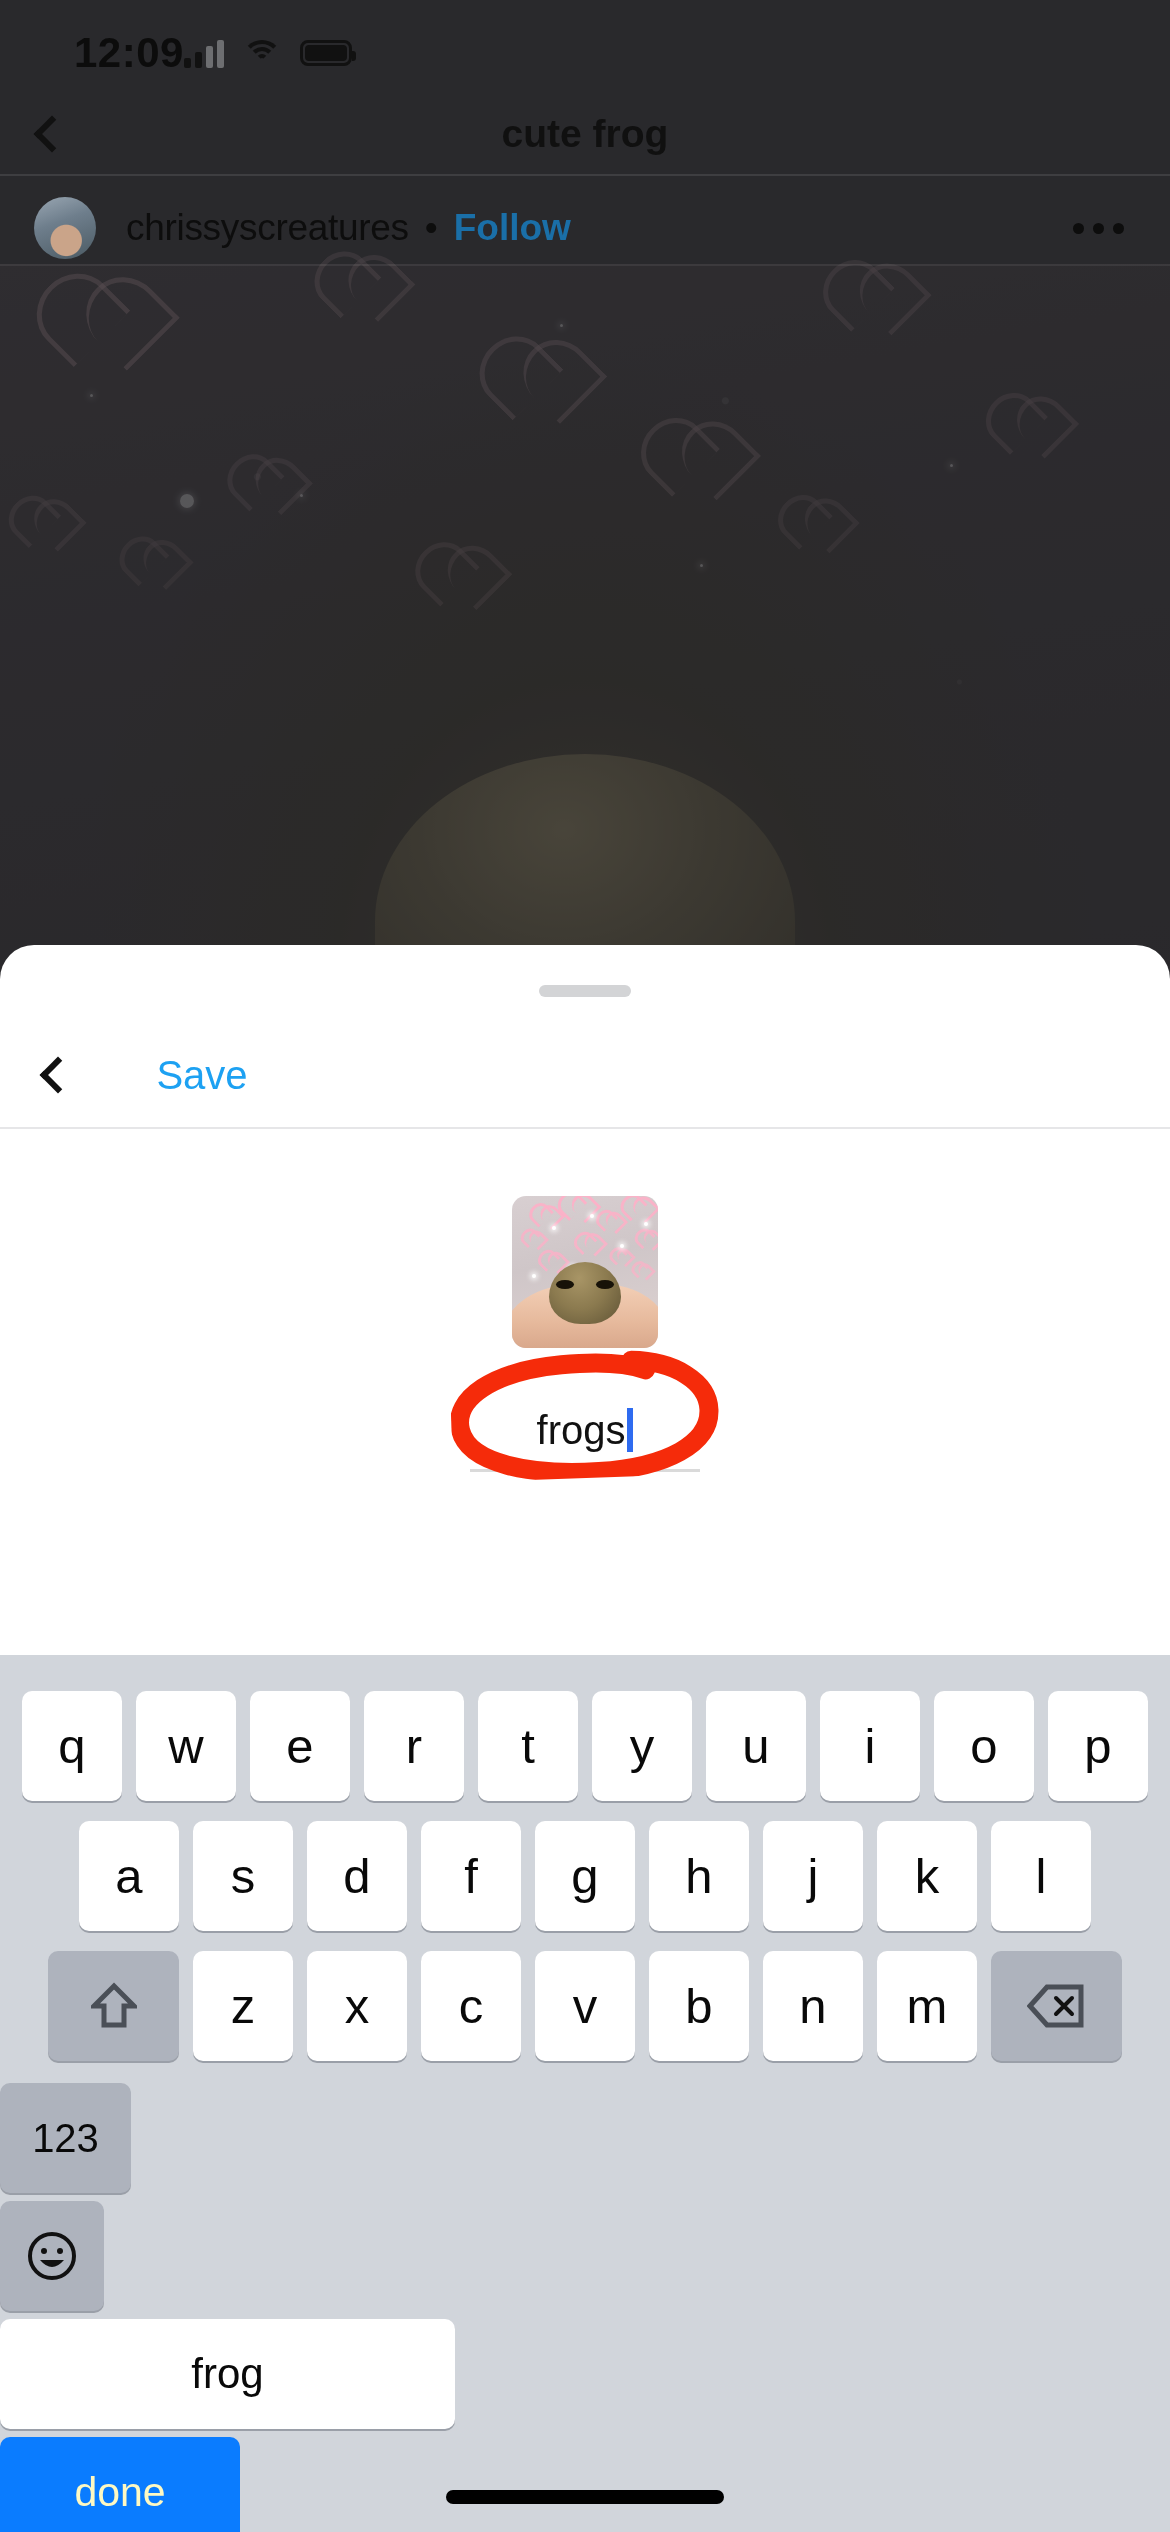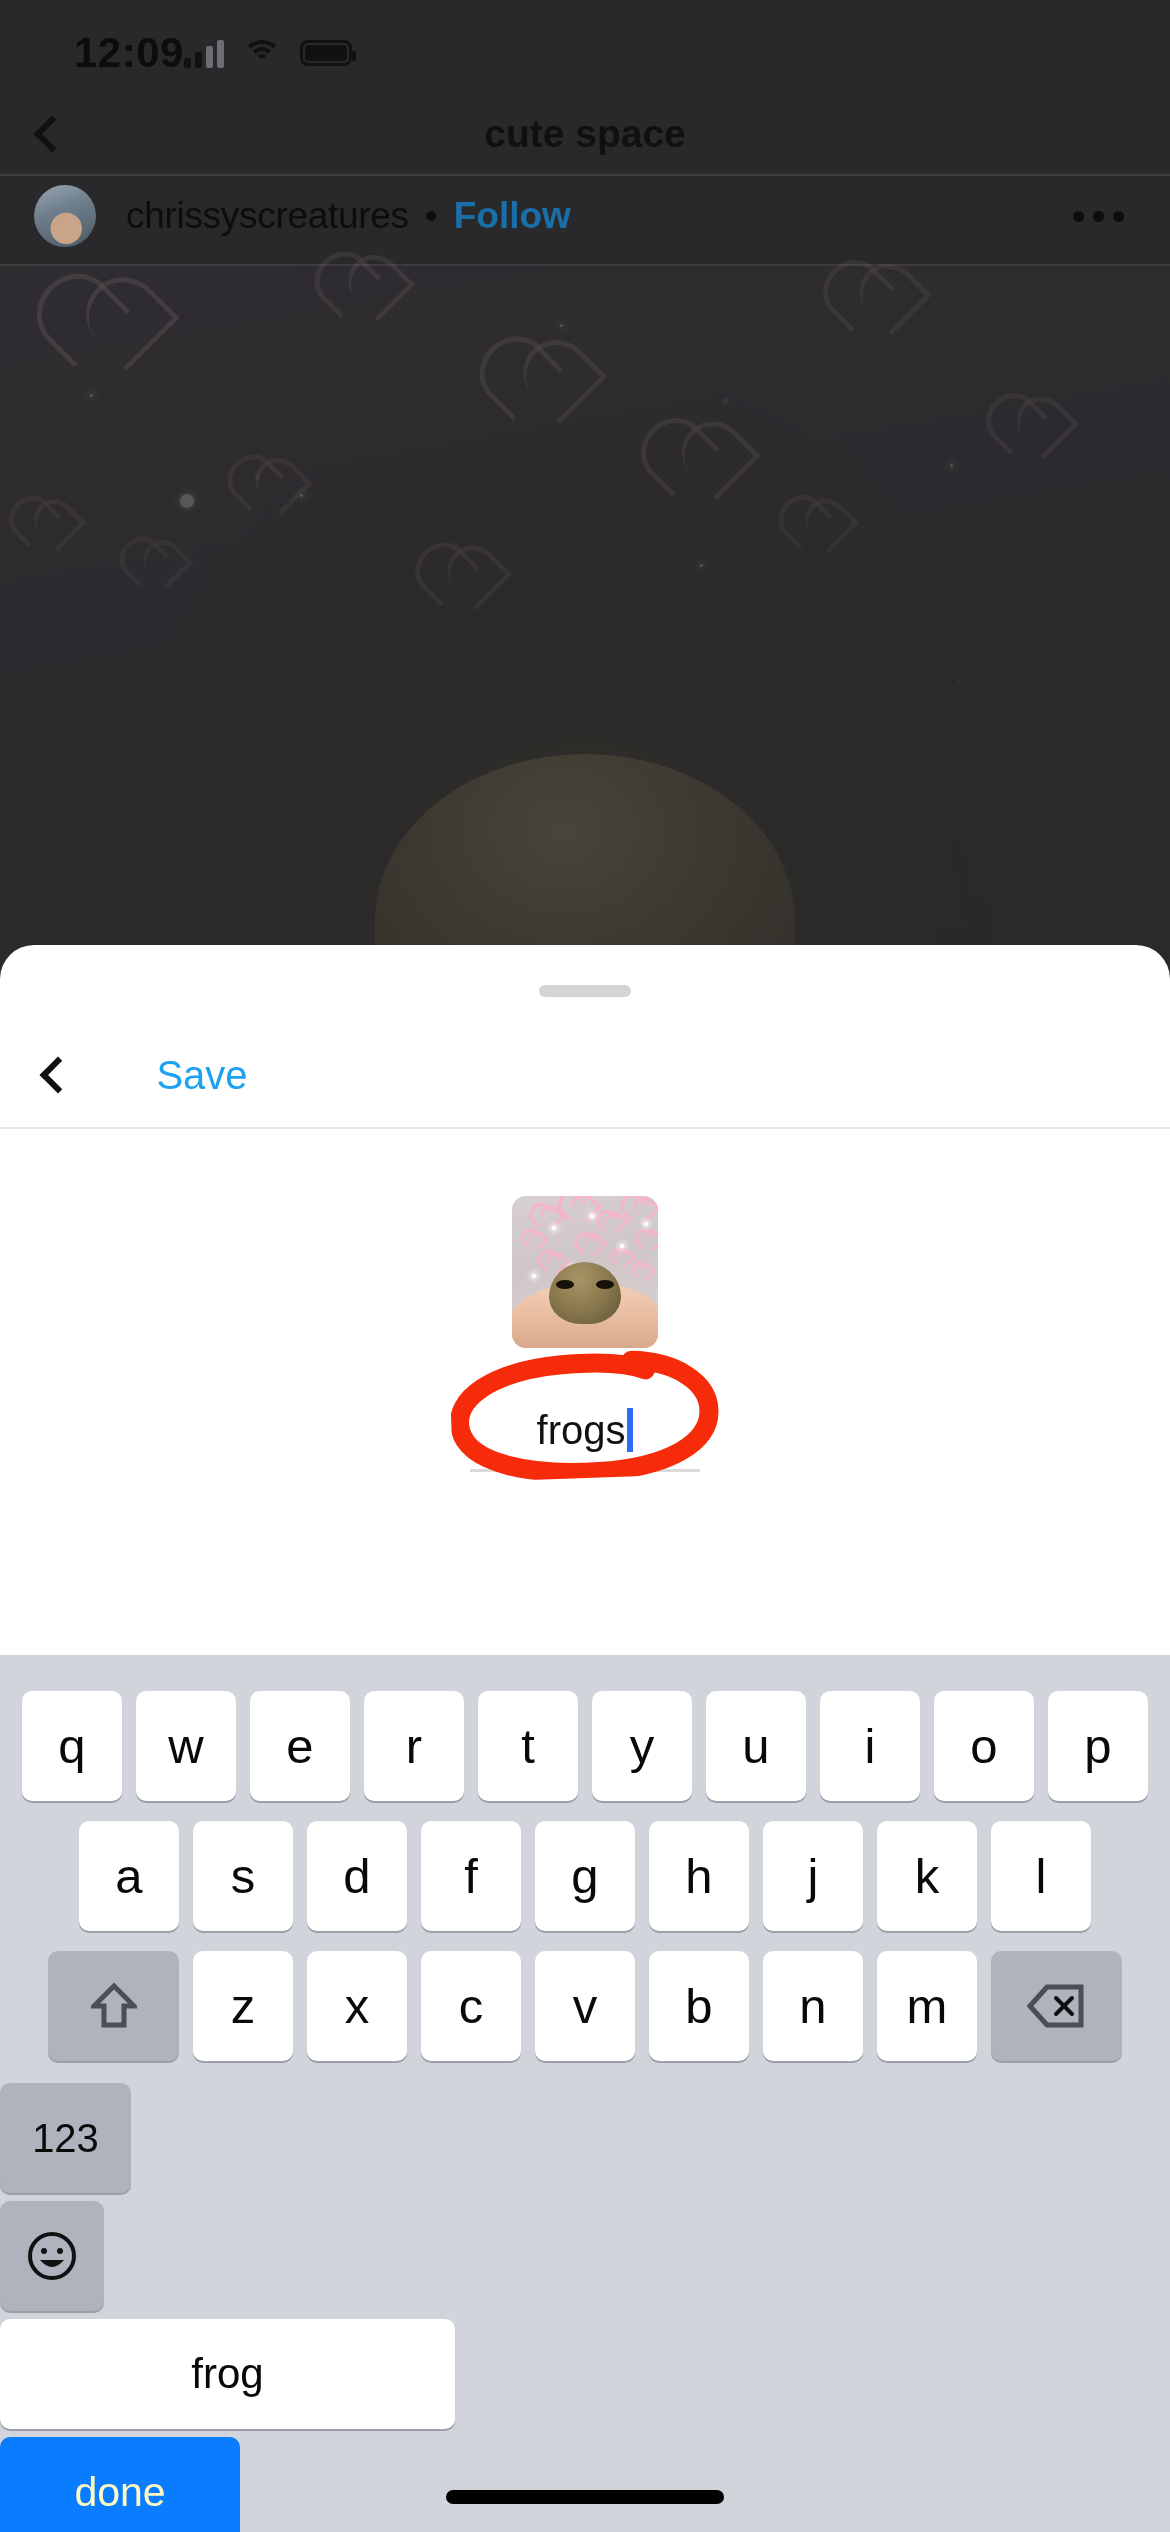--- a/index.html
+++ b/index.html
@@ -94,21 +94,21 @@
     width:26px; height:26px; border-left:6px solid #111; border-bottom:6px solid #111;
     transform:rotate(45deg);
   }
   #nav-back{ width:104px; display:flex; align-items:center; justify-content:center; }
   #nav-title{ flex:1; text-align:center; font-size:39px; font-weight:700; color:#101010; }
   #nav-spacer{ width:104px; }
   #nav-sep{ position:absolute; left:0; top:174px; width:1170px; height:2px; background:rgba(255,255,255,.10); z-index:5;}
 
   
   #userrow{
-    position:absolute; left:0; top:180px; width:1170px; height:72px;
+    position:absolute; left:0; top:192px; width:1170px; height:72px;
     display:flex; align-items:center; padding:0 46px 0 34px; z-index:5;
   }
   #avatar{
     width:62px; height:62px; border-radius:50%; flex:none;
     background:
       radial-gradient(circle at 52% 70%, #caa489 0 28%, transparent 30%),
       linear-gradient(160deg,#9aa7b3 0%, #6e7e8c 40%, #4b5a63 100%);
     background-color:#7d8b96;
   }
   #username{ font-size:37px; color:#0d0d0d; margin-left:30px; letter-spacing:-.3px; }
@@ -264,21 +264,21 @@
       <div class="batt">
           <i></i>
         </div>
     </div>
   </div>
 
   <div id="navbar">
     <div id="nav-back">
       <span class="chev"></span>
     </div>
-    <div id="nav-title">cute space</div>
+    <div id="nav-title">cute frog</div>
     <div id="nav-spacer"></div>
   </div>
   <div id="nav-sep"></div>
 
   <div id="userrow">
     <div id="avatar"></div>
     <div id="username">chrissyscreatures</div>
     <div id="dotsep">•</div>
     <div id="follow">Follow</div>
     <div id="more-menu">

